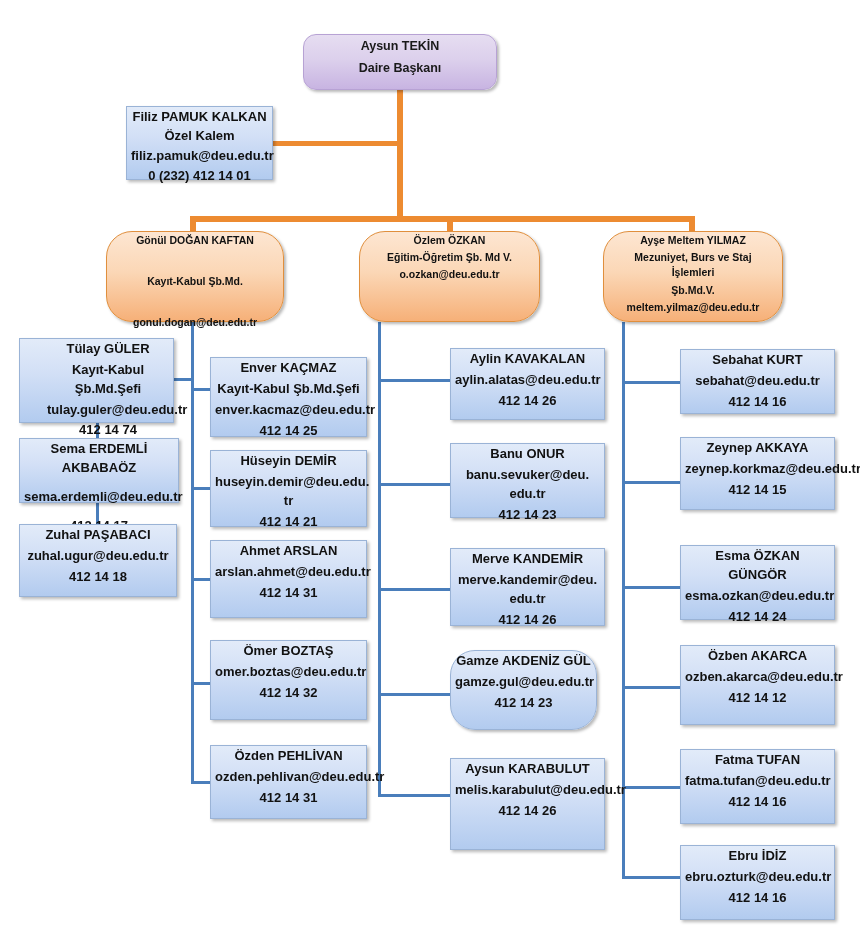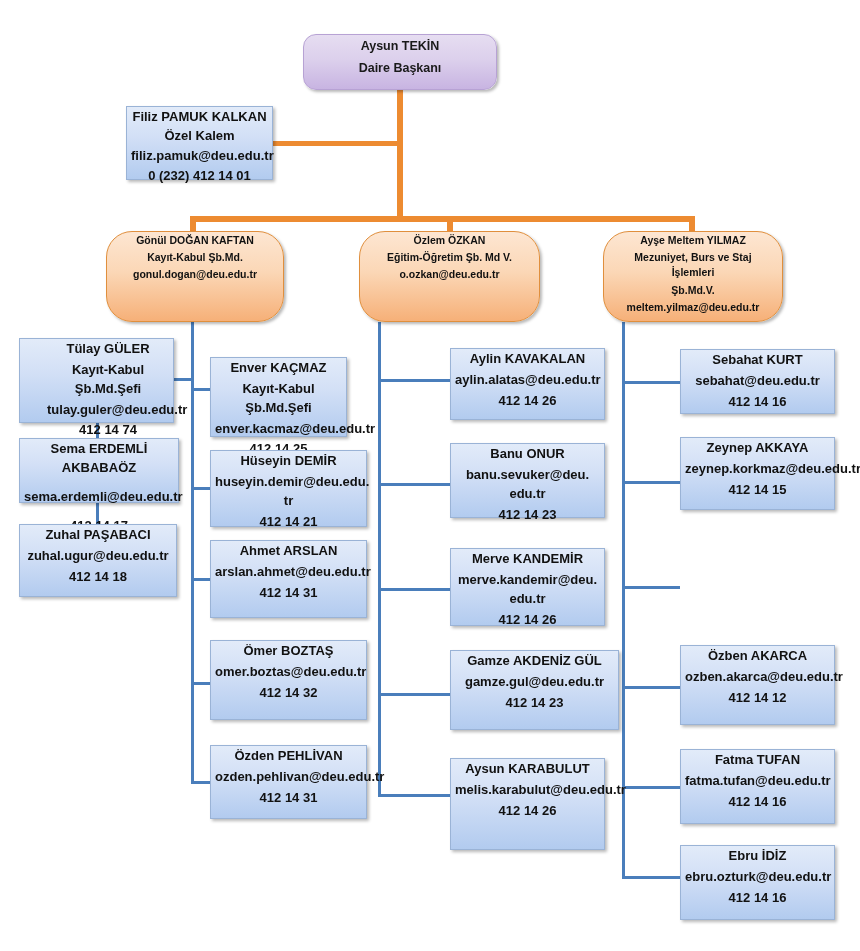--- a/index.html
+++ b/index.html
@@ -127,21 +127,21 @@
     <span class="ln">Daire Başkanı</span>
   </div>
 
   <div class="node blue-box sec" style="left:126px; top:106px; width:147px; height:74px;">
     <span class="ln">Filiz PAMUK KALKAN</span>
     <span class="ln">Özel Kalem</span>
     <span class="ln">filiz.pamuk@deu.edu.tr</span>
     <span class="ln">0  (232) 412 14 01</span>
   </div>
 
-  <div class="node mgr" style="left:106px; top:231px; width:178px; height:91px;">
+  <div class="node mgr" style="left:106px; top:231px; width:178px; height:91px;gap:24px;">
     <span class="ln">Gönül DOĞAN KAFTAN</span>
     <span class="ln">Kayıt-Kabul Şb.Md.</span>
     <span class="ln">gonul.dogan@deu.edu.tr</span>
   </div>
 
   <div class="node mgr" style="left:359px; top:231px; width:181px; height:91px;">
     <span class="ln">Özlem ÖZKAN</span>
     <span class="ln">Eğitim-Öğretim Şb. Md V.</span>
     <span class="ln">o.ozkan@deu.edu.tr</span>
   </div>
@@ -165,21 +165,21 @@
     <span class="ln">sema.erdemli@deu.edu.tr</span>
     <span class="ln">412 14 17</span>
   </div>
 
   <div class="node blue-box" style="left:19px; top:524px; width:158px; height:73px;">
     <span class="ln">Zuhal PAŞABACI</span>
     <span class="ln">zuhal.ugur@deu.edu.tr</span>
     <span class="ln">412 14 18</span>
   </div>
 
-  <div class="node blue-box" style="left:210px; top:357px; width:137px; height:80px;">
+  <div class="node blue-box" style="left:210px; top:357px; width:157px; height:80px;">
     <span class="ln">Enver KAÇMAZ</span>
     <span class="ln">Kayıt-Kabul Şb.Md.Şefi</span>
     <span class="ln">enver.kacmaz@deu.edu.tr</span>
     <span class="ln">412 14 25</span>
   </div>
 
   <div class="node blue-box" style="left:210px; top:450px; width:157px; height:77px;">
     <span class="ln">Hüseyin DEMİR</span>
     <span class="ln">huseyin.demir@deu.edu. tr</span>
     <span class="ln">412 14 21</span>
@@ -214,21 +214,21 @@
     <span class="ln">banu.sevuker@deu. edu.tr</span>
     <span class="ln">412 14 23</span>
   </div>
 
   <div class="node blue-box" style="left:450px; top:548px; width:155px; height:78px;">
     <span class="ln">Merve KANDEMİR</span>
     <span class="ln">merve.kandemir@deu. edu.tr</span>
     <span class="ln">412 14 26</span>
   </div>
 
-  <div class="node blue-box" style="left:450px; top:650px; width:169px; height:80px;">
+  <div class="node blue-box" style="left:450px; top:650px; width:147px; height:80px;border-radius:25px;">
     <span class="ln">Gamze AKDENİZ GÜL</span>
     <span class="ln">gamze.gul@deu.edu.tr</span>
     <span class="ln">412 14 23</span>
   </div>
 
   <div class="node blue-box" style="left:450px; top:758px; width:155px; height:92px;">
     <span class="ln">Aysun KARABULUT</span>
     <span class="ln">melis.karabulut@deu.edu.tr</span>
     <span class="ln">412 14 26</span>
   </div>
@@ -238,20 +238,25 @@
     <span class="ln">sebahat@deu.edu.tr</span>
     <span class="ln">412 14 16</span>
   </div>
 
   <div class="node blue-box" style="left:680px; top:437px; width:155px; height:73px;">
     <span class="ln">Zeynep  AKKAYA</span>
     <span class="ln">zeynep.korkmaz@deu.edu.tr</span>
     <span class="ln">412 14 15</span>
   </div>
 
+  <div class="node blue-box" style="left:680px; top:545px; width:155px; height:75px;">
+    <span class="ln">Esma ÖZKAN GÜNGÖR</span>
+    <span class="ln">esma.ozkan@deu.edu.tr</span>
+    <span class="ln">412 14 24</span>
+  </div>
 
   <div class="node blue-box" style="left:680px; top:645px; width:155px; height:80px;">
     <span class="ln">Özben AKARCA</span>
     <span class="ln">ozben.akarca@deu.edu.tr</span>
     <span class="ln">412 14 12</span>
   </div>
 
   <div class="node blue-box" style="left:680px; top:749px; width:155px; height:75px;">
     <span class="ln">Fatma TUFAN</span>
     <span class="ln">fatma.tufan@deu.edu.tr</span>

